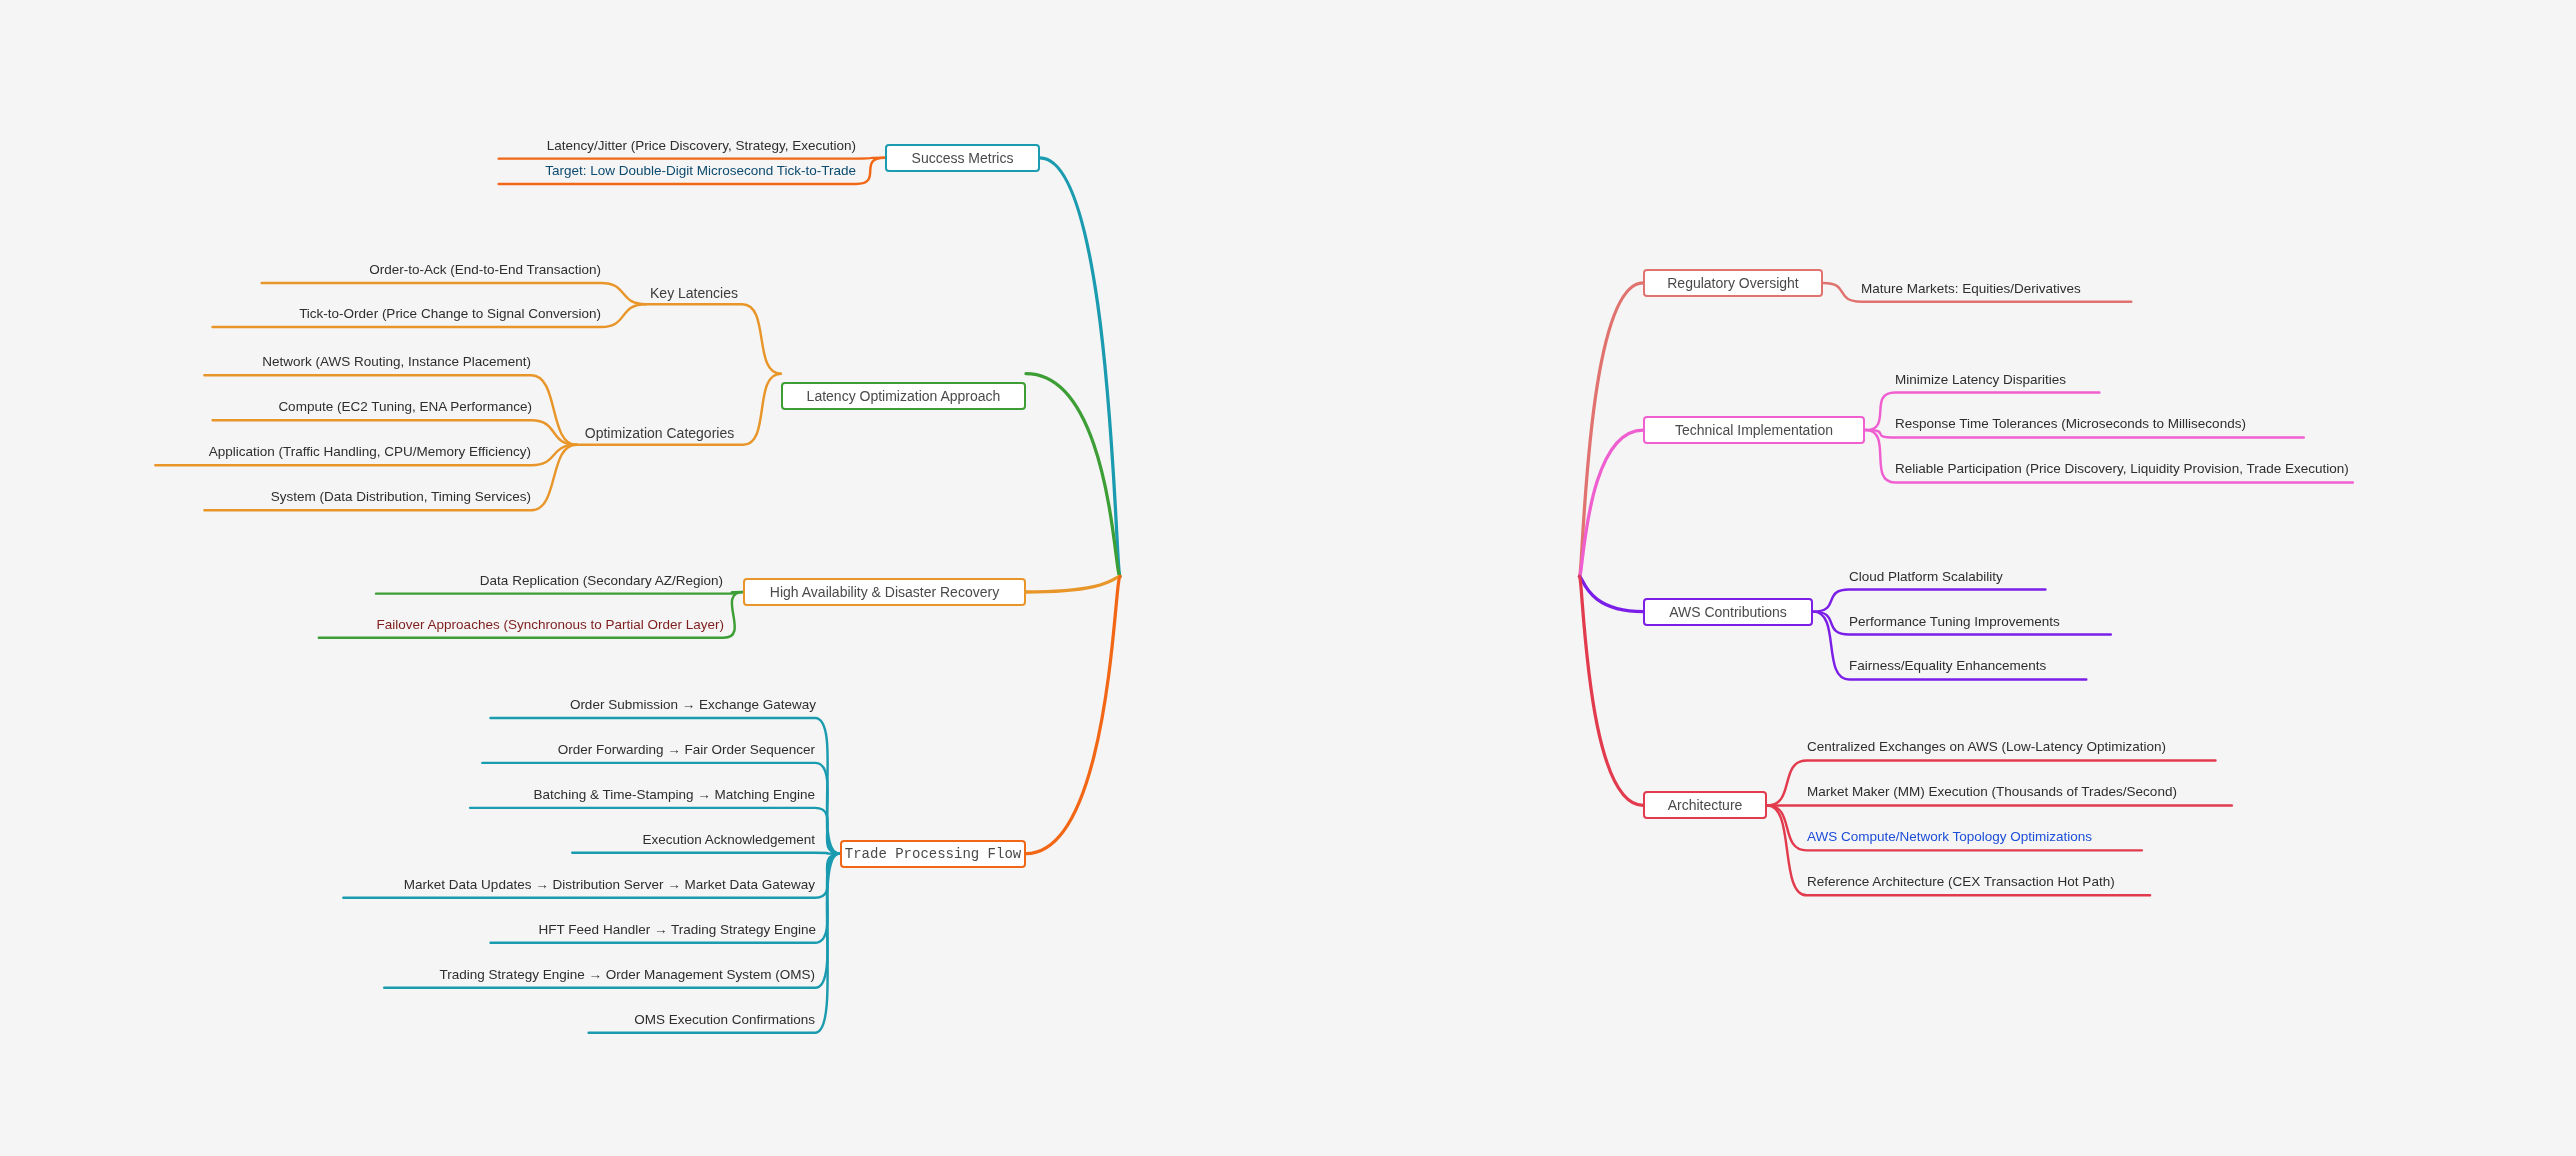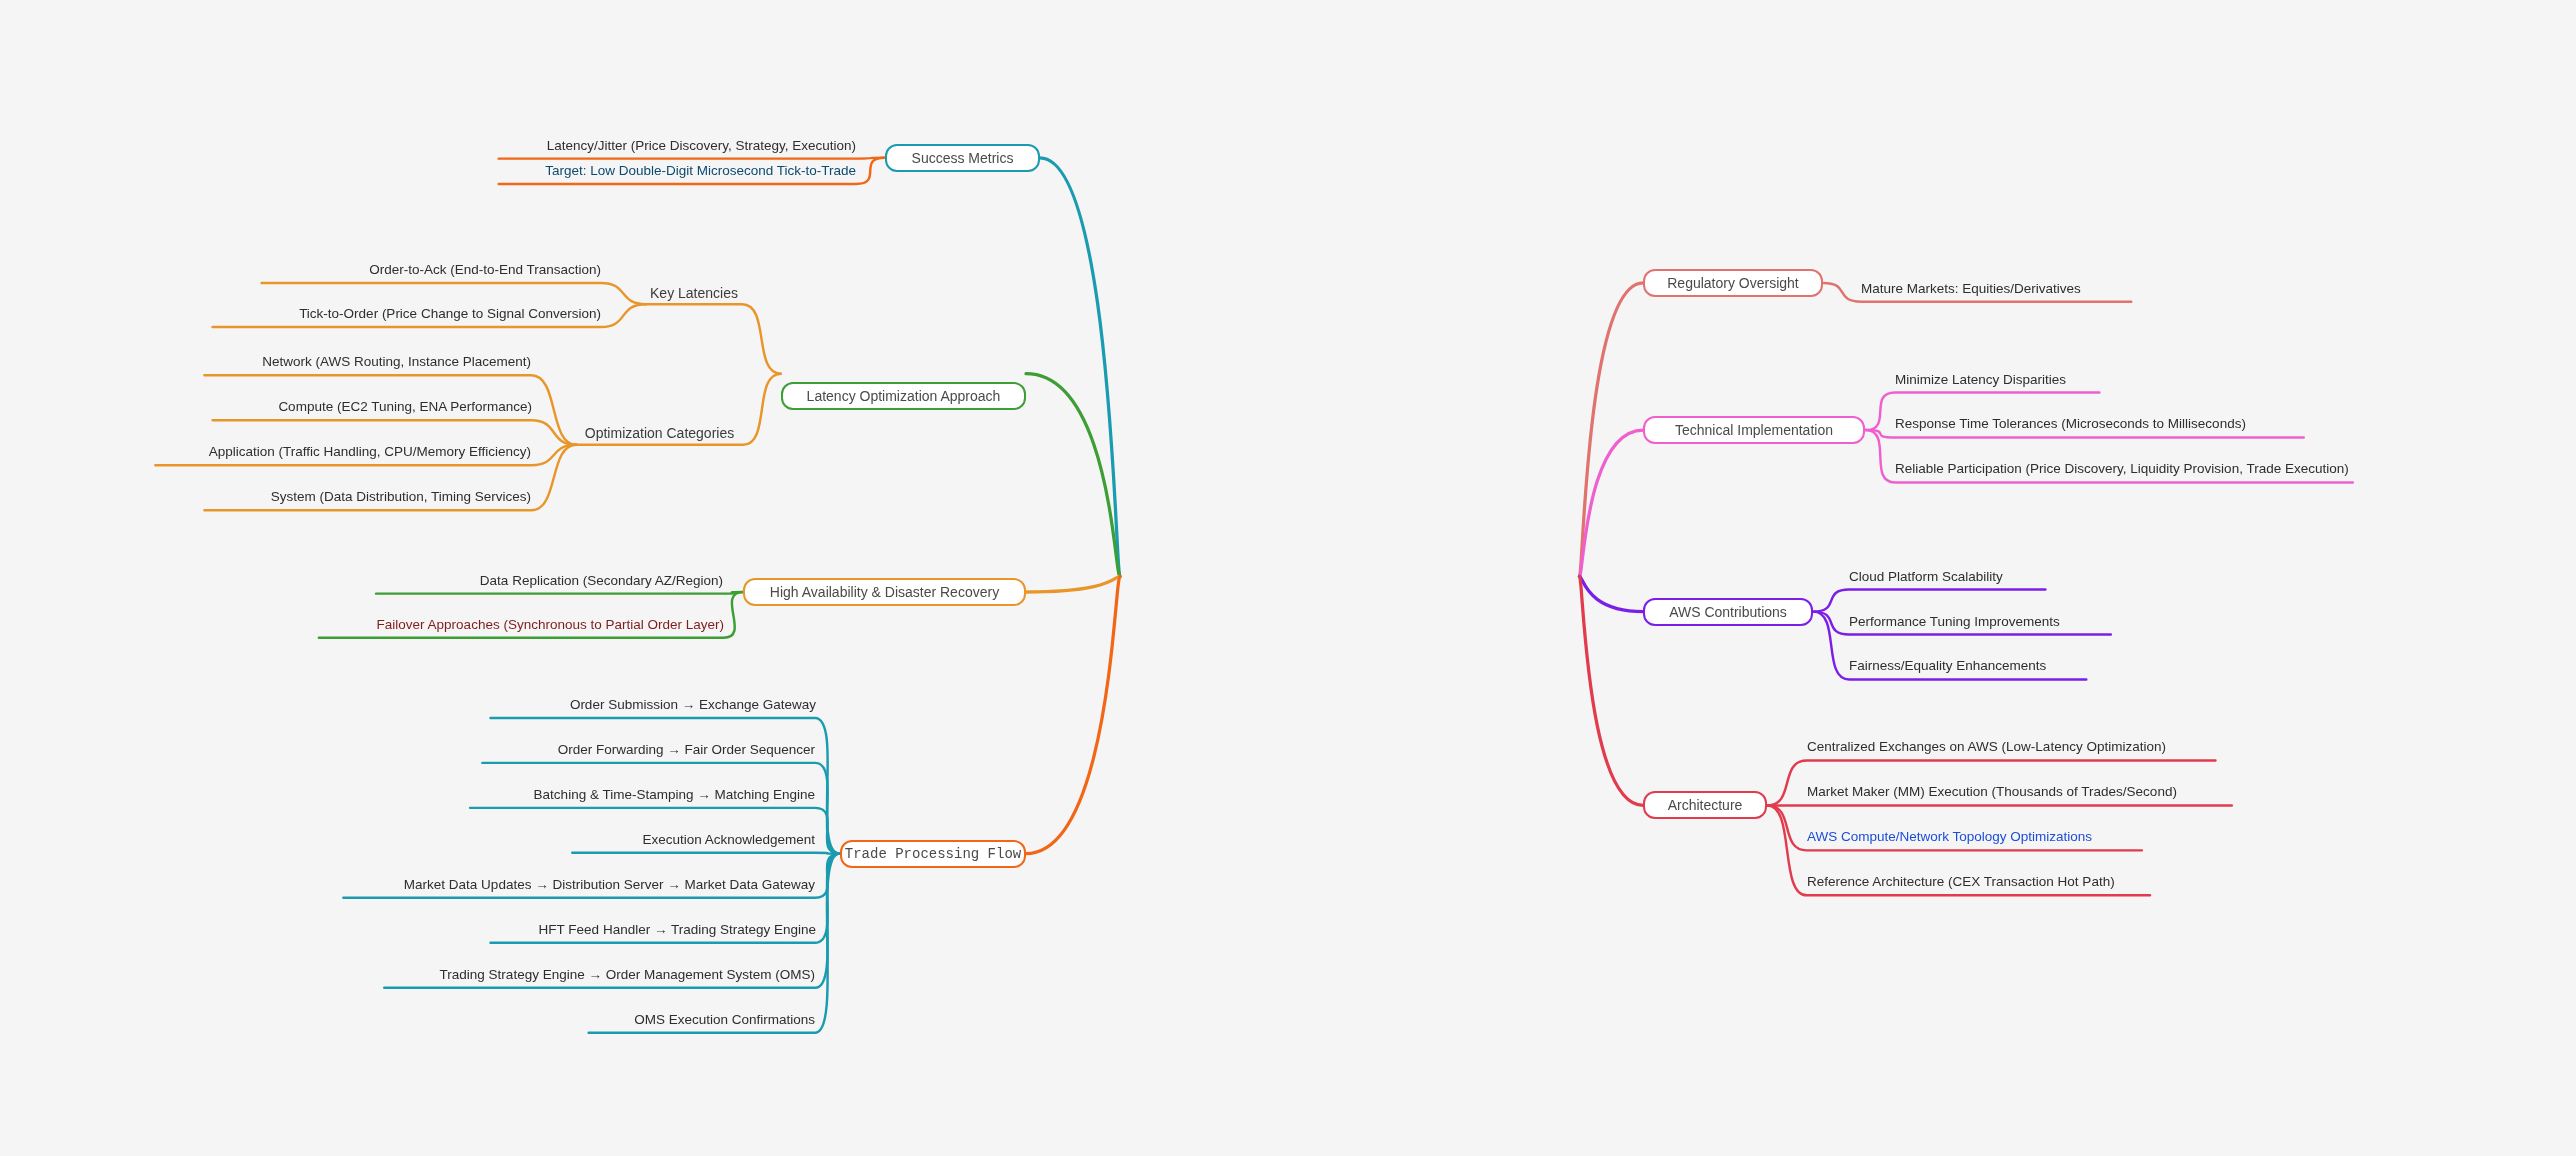--- a/index.html
+++ b/index.html
@@ -42,21 +42,21 @@
     border-radius: 18px;
     font-size: 20.4px;
     letter-spacing: 0.1px;
     padding: 0 21px;
     height: 36px;
     font-weight: 400;
   }
   
   .node-branch {
     background: #ffffff;
-    border-radius: 12px;
+    border-radius: 4px;
     border: 2.5px solid #888;
     font-size: 14px;
     color: #4a4a4a;
     padding: 0 28px;
     height: 28px;
   }
   
   .node-sub {
     font-size: 14px;
     color: #3c3c3c;

